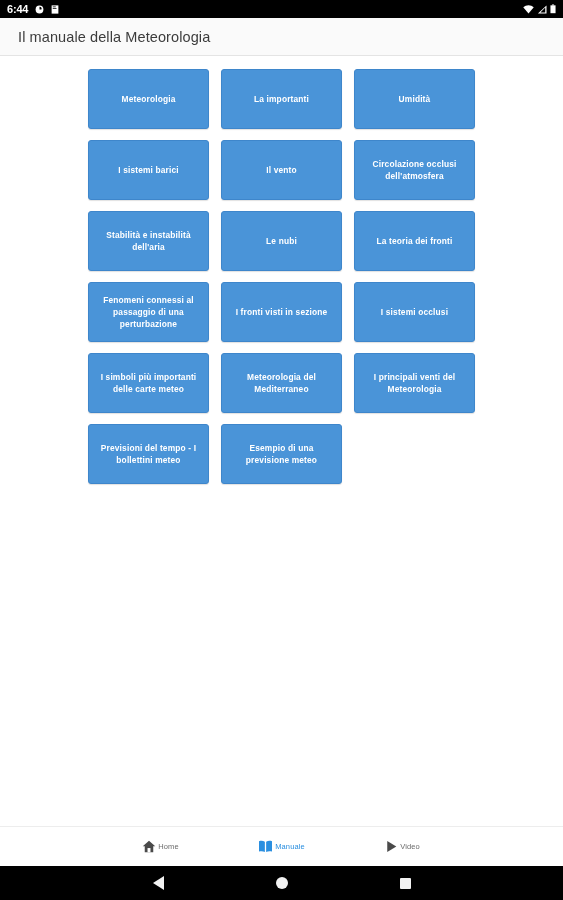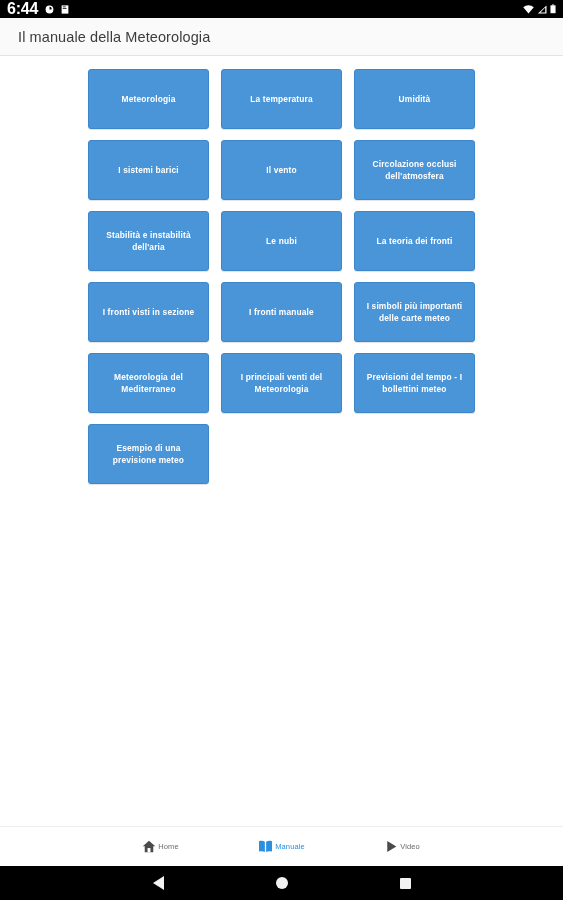--- a/index.html
+++ b/index.html
@@ -30,21 +30,21 @@
     padding: 0 7px;
     flex: 0 0 auto;
   }
   .status-left {
     display: flex;
     align-items: center;
     gap: 7px;
   }
   .status-time {
     color: #ffffff;
-    font-size: 16px;
+    font-size: 11px;
     font-weight: bold;
     letter-spacing: -0.2px;
     line-height: 1;
   }
   .status-spacer { flex: 1 1 auto; }
   .status-right {
     display: flex;
     align-items: center;
     gap: 3px;
   }
@@ -202,30 +202,31 @@
     </div>
   </div>
 
   <div class="app-bar">
     <span class="app-title">Il manuale della Meteorologia</span>
   </div>
 
   <div class="content">
     <div class="grid">
       <div class="tile">Meteorologia</div>
-      <div class="tile">La temperatura</div>
+      <div class="tile">La importanti</div>
       <div class="tile">Umidità</div>
       <div class="tile">I sistemi barici</div>
       <div class="tile">Il vento</div>
       <div class="tile">Circolazione occlusi dell'atmosfera</div>
       <div class="tile">Stabilità e instabilità dell'aria</div>
       <div class="tile">Le nubi</div>
       <div class="tile">La teoria dei fronti</div>
+      <div class="tile">Fenomeni connessi al passaggio di una perturbazione</div>
       <div class="tile">I fronti visti in sezione</div>
-      <div class="tile">I fronti manuale</div>
+      <div class="tile">I sistemi occlusi</div>
       <div class="tile">I simboli più importanti delle carte meteo</div>
       <div class="tile">Meteorologia del Mediterraneo</div>
       <div class="tile">I principali venti del Meteorologia</div>
       <div class="tile">Previsioni del tempo - I bollettini meteo</div>
       <div class="tile">Esempio di una previsione meteo</div>
     </div>
   </div>
 
   <div class="tab-bar">
 

